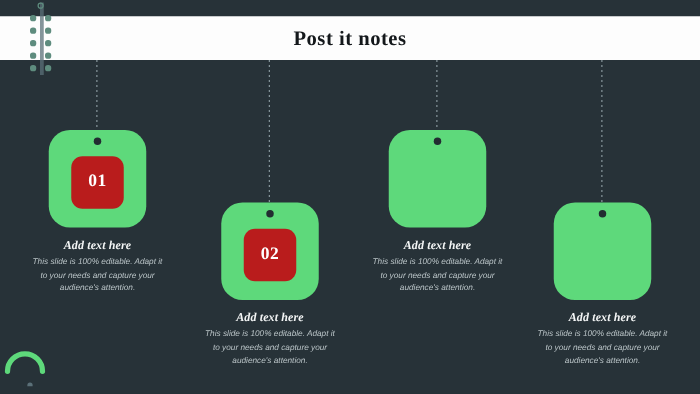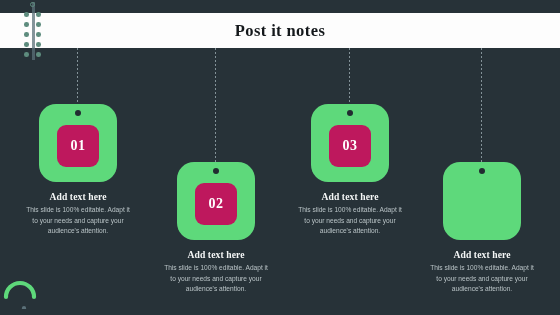--- a/index.html
+++ b/index.html
@@ -102,36 +102,37 @@
     position:absolute;
     top:5.5px; left:50%;
     transform:translateX(-50%);
     width:6px; height:6px;
     border-radius:50%;
     background:#222c31;
   }
   .card .inner {
     width:42px; height:42px;
     margin-top:5px;
-    background:#be185d;
+    background:#b91c1c;
     border-radius:9px;
     display:flex;
     align-items:center;
     justify-content:center;
   }
   .card .num {
     font-family:"Liberation Serif", serif;
     font-weight:bold;
     font-size:14px;
     color:#ffffff;
     letter-spacing:.5px;
   }
   .note .caption {
     margin-top:9px;
     text-align:center;
+    font-style:italic;
   }
   .note .caption-title {
     font-family:"Liberation Serif", serif;
     font-weight:bold;
     font-size:9.6px;
     color:#f4f6f6;
     letter-spacing:.1px;
     margin-bottom:3px;
   }
   .note .caption-body {
@@ -193,23 +194,20 @@
     </div>
     <div class="caption">
       <div class="caption-title">Add text here</div>
       <div class="caption-body">This slide is 100% editable. Adapt it to your needs and capture your audience's attention.</div>
     </div>
   </div>
 
   <div class="note" style="left:275px; top:104px;">
     <div class="card">
       <div class="hole"></div>
-      <div class="inner">
-        <span class="num">03</span>
-      </div>
     </div>
     <div class="caption">
       <div class="caption-title">Add text here</div>
       <div class="caption-body">This slide is 100% editable. Adapt it to your needs and capture your audience's attention.</div>
     </div>
   </div>
 
   <div class="note" style="left:407px; top:162px;">
     <div class="card">
       <div class="hole"></div>

